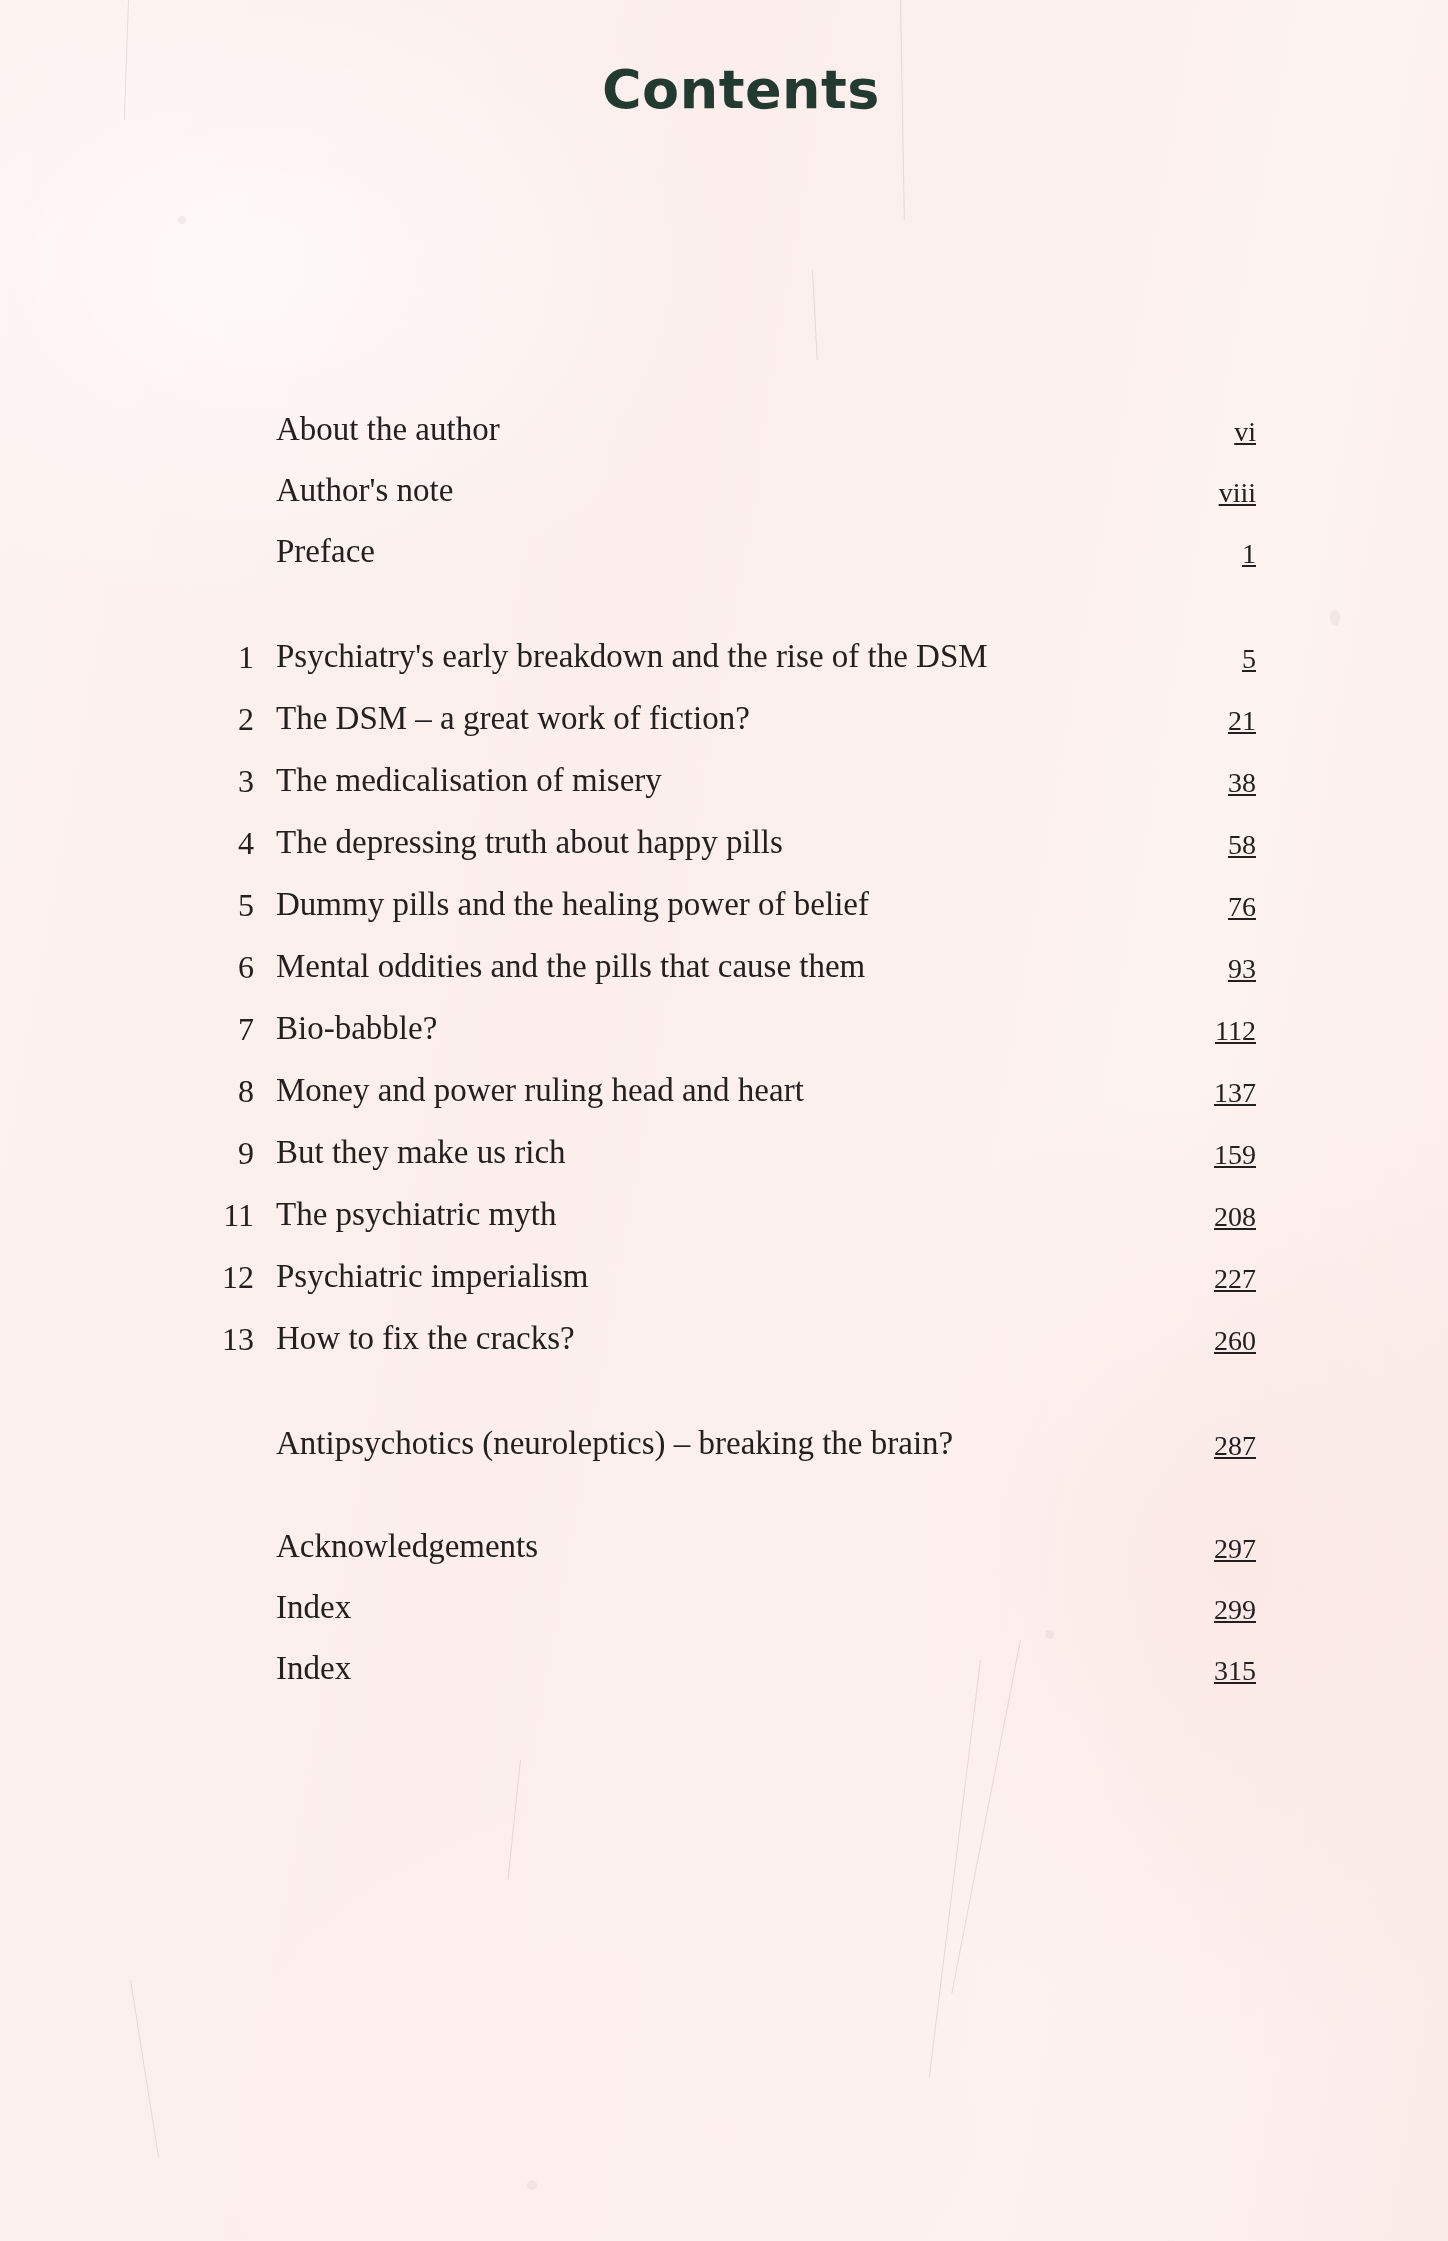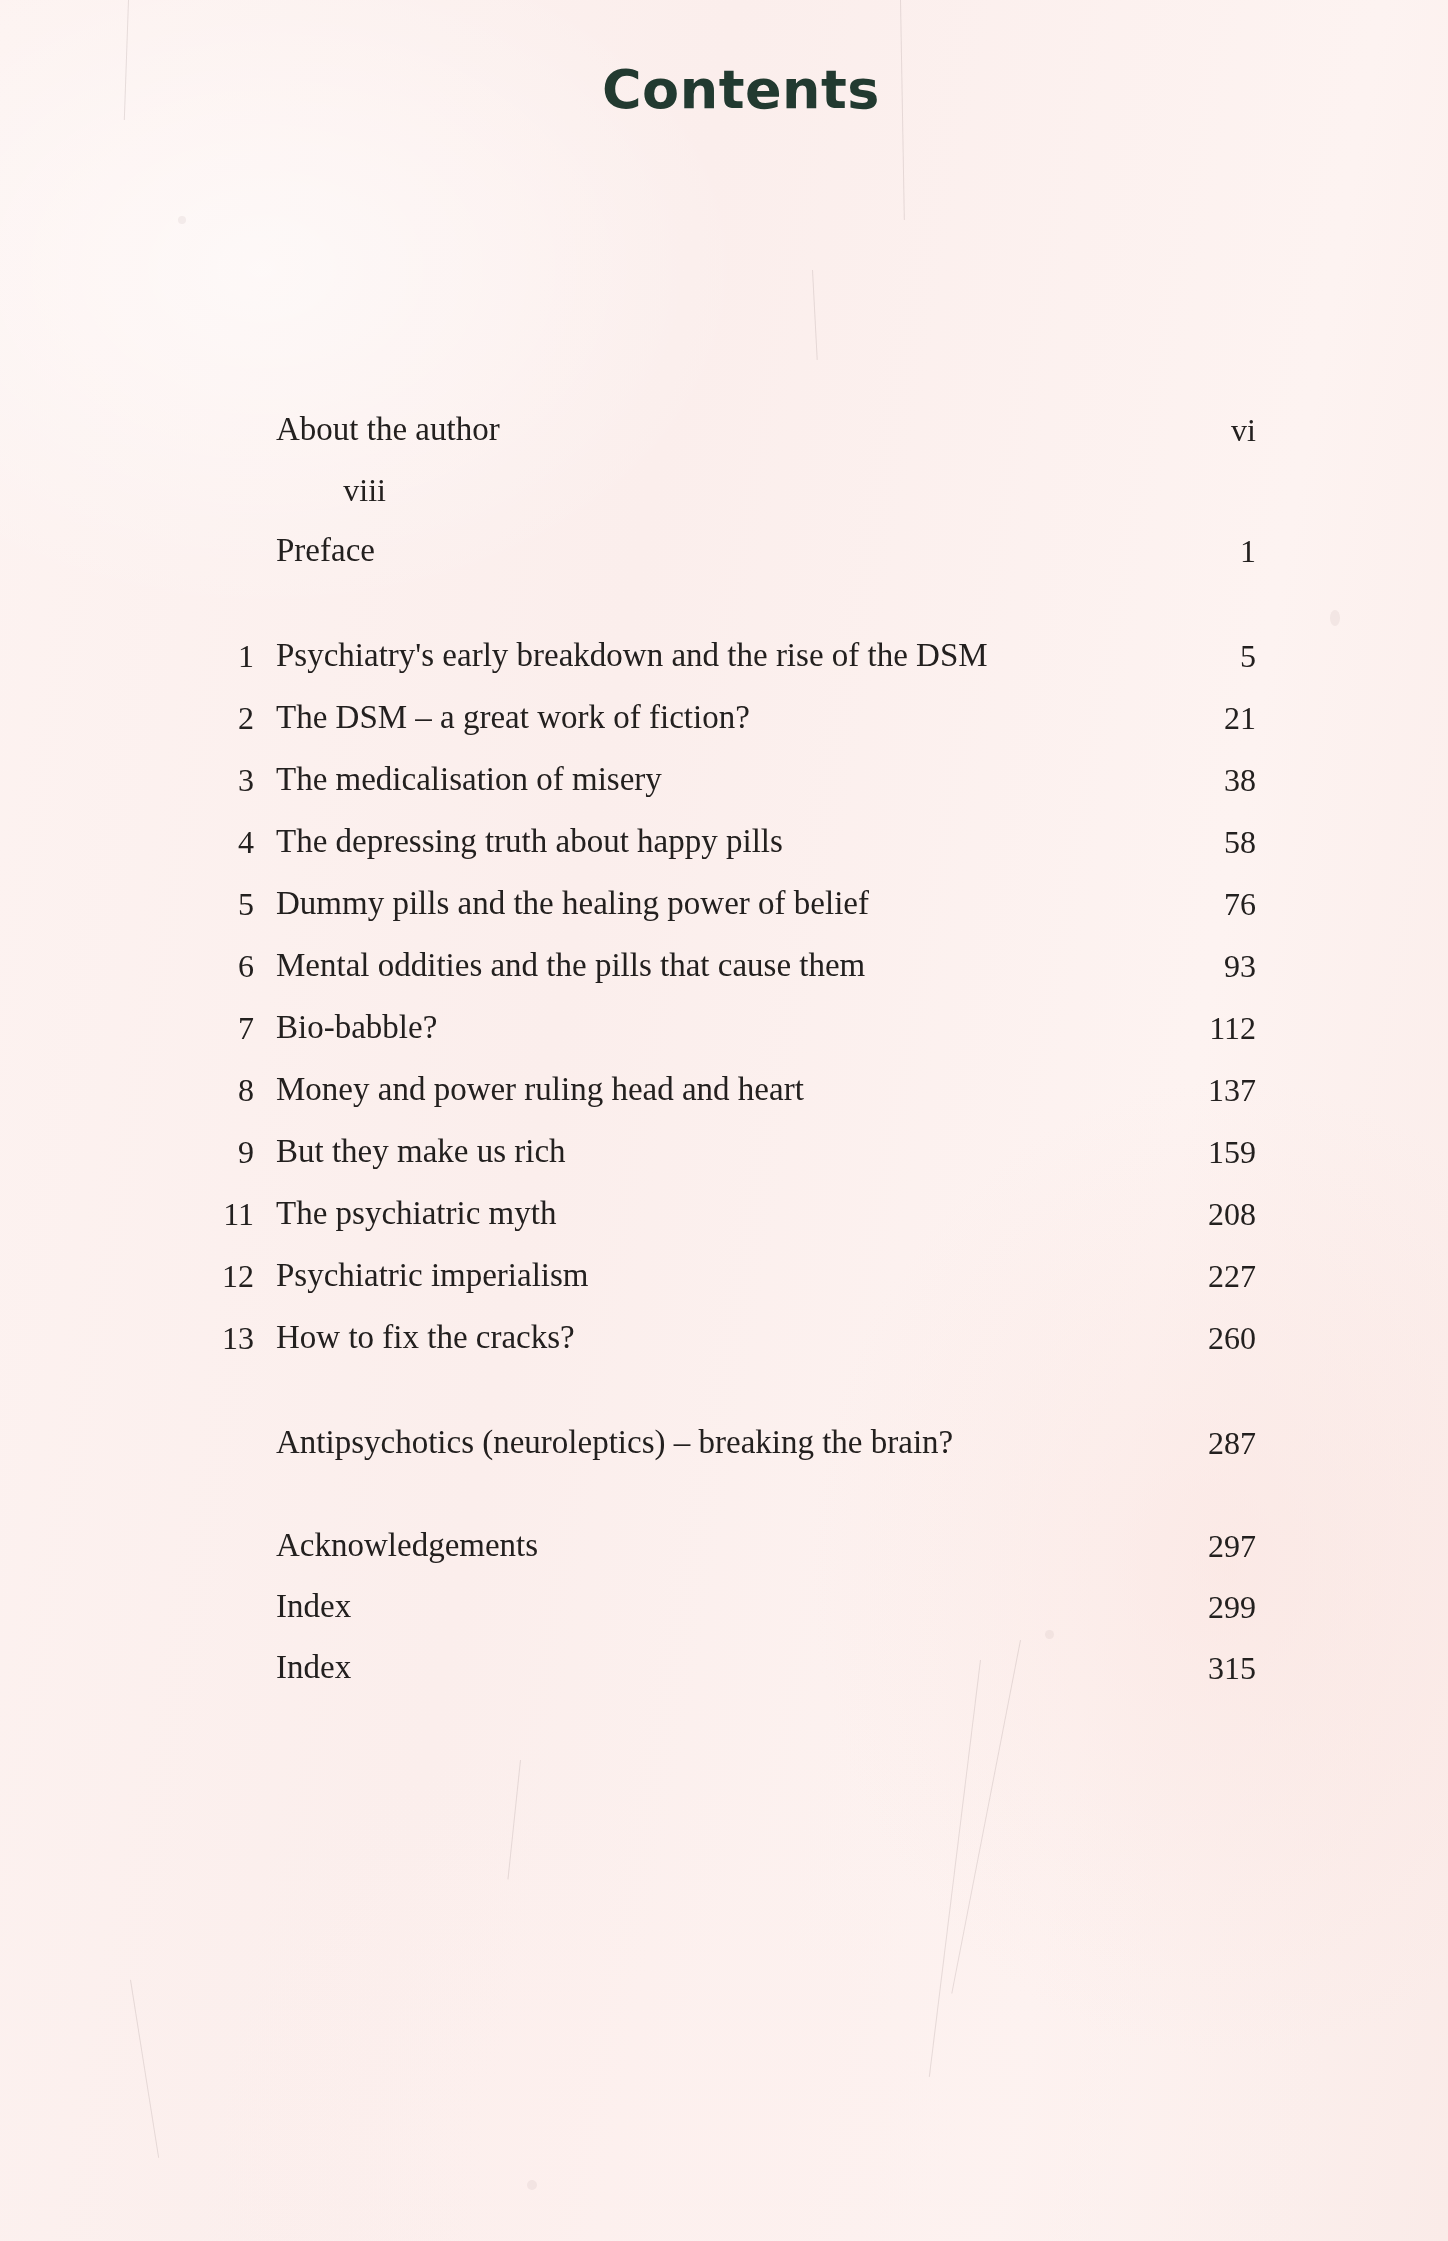--- a/index.html
+++ b/index.html
@@ -87,21 +87,22 @@
     font-size: 32px;
   }
   .row .label {
     flex: 1 1 auto;
     white-space: nowrap;
   }
   .row .page-no {
     flex: none;
     width: 110px;
     text-align: right;
-    font-size: 32px;
+    font-size: 28px;
+    text-decoration: underline;
   }
 
   .chapters {
     margin-top: 72px;
   }
   .chapters .row {
     margin-bottom: 29px;
   }
 
   .special {
@@ -141,20 +142,21 @@
     <div class="front-matter">
 
       <div class="row">
         <span class="num-col"></span>
         <span class="label">About the author</span>
         <span class="page-no">vi</span>
       </div>
 
       <div class="row">
         <span class="num-col"></span>
+        <span class="label">Author's note</span>
         <span class="page-no">viii</span>
       </div>
 
       <div class="row">
         <span class="num-col"></span>
         <span class="label">Preface</span>
         <span class="page-no">1</span>
       </div>
 
     </div>

